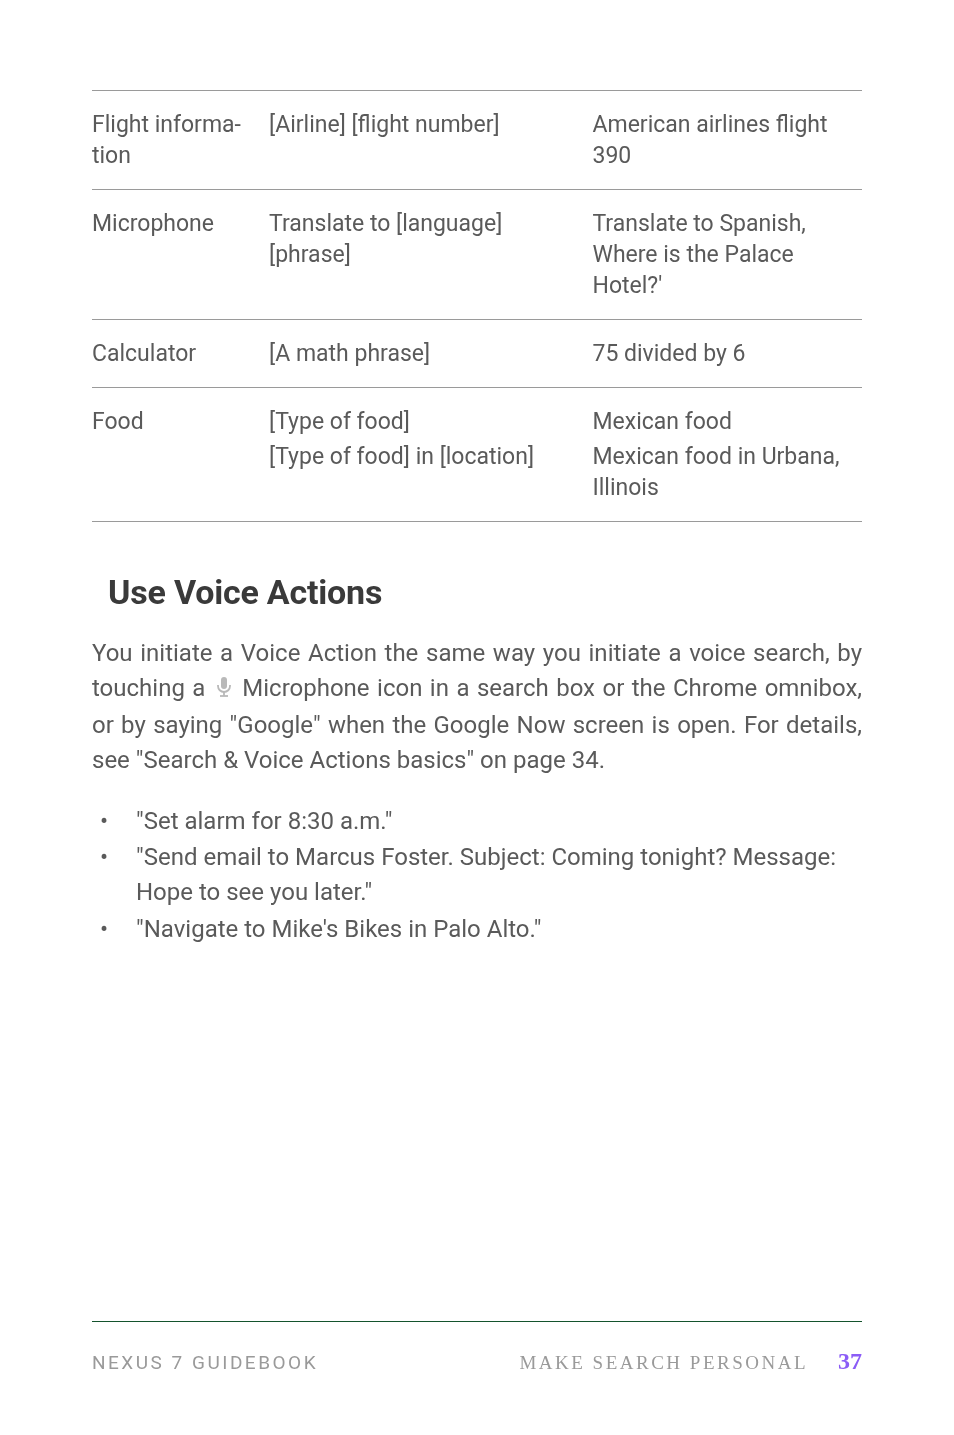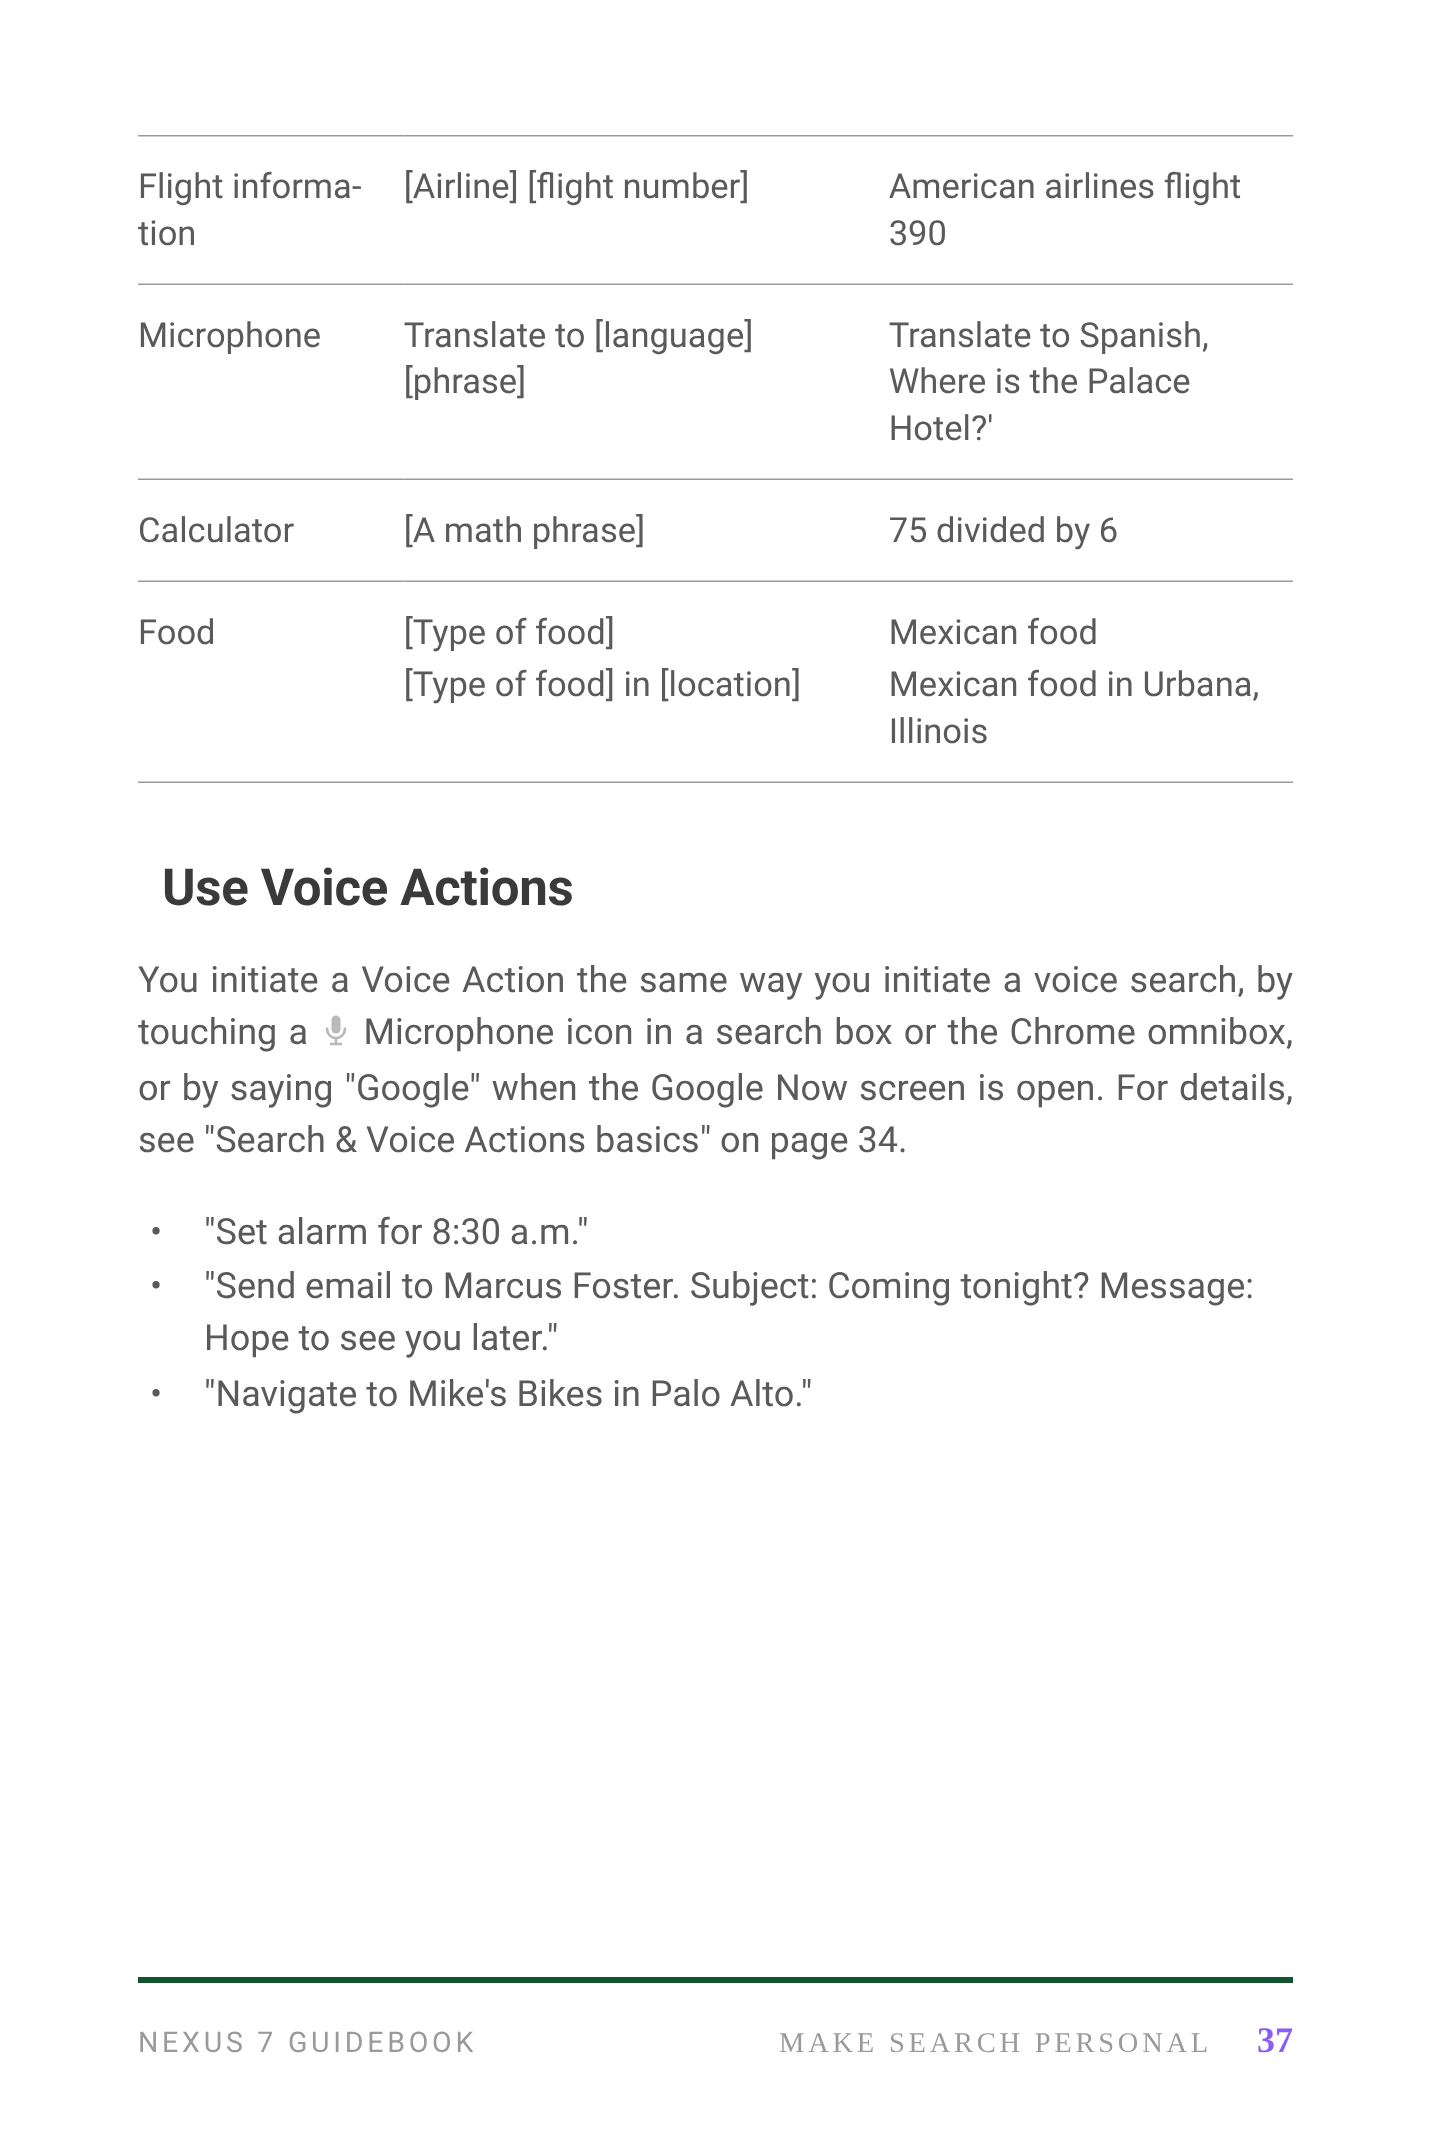--- a/index.html
+++ b/index.html
@@ -73,21 +73,21 @@
     left: 8px;
     top: 0;
     color: #5a5a5a;
     font-size: 24px;
   }
   .footer {
     position: absolute;
     left: 92px;
     right: 92px;
     bottom: 60px;
-    border-top: 4px solid #14532d;
+    border-top: 1px solid #14532d;
     padding-top: 26px;
     display: flex;
     justify-content: space-between;
     align-items: baseline;
   }
   .footer-left {
     font-size: 19px;
     letter-spacing: 2.5px;
     color: #9a9a9a;
   }

